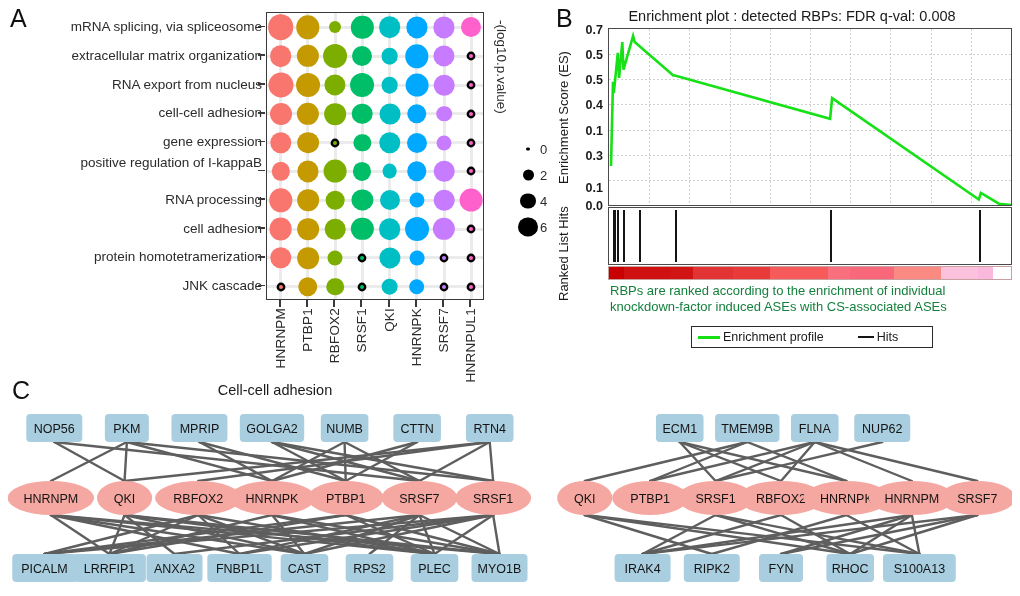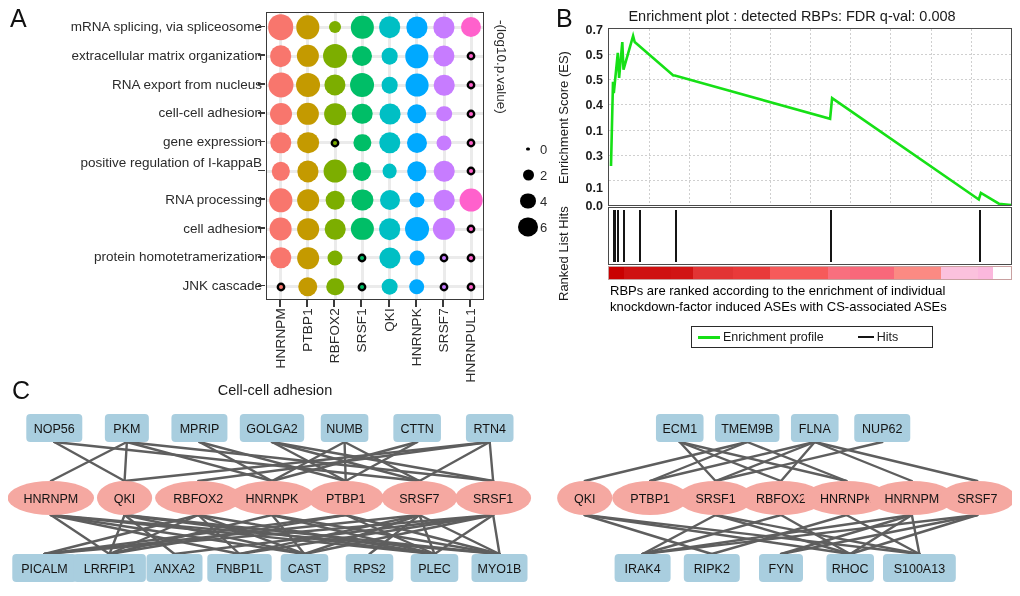--- a/index.html
+++ b/index.html
@@ -61,21 +61,21 @@
     border:1.4px solid #4a4a4a;box-sizing:border-box;background:#fff;}
   #grad-bar{position:absolute;left:60px;top:266px;width:404px;height:14px;
     border:1px solid #c8a0a0;box-sizing:border-box;display:flex;}
   .grad-seg{height:100%;}
   .hit-tick{position:absolute;top:2px;bottom:2px;width:2px;background:#151515;}
   .gridv{position:absolute;top:0;bottom:0;width:1px;
     background:repeating-linear-gradient(to bottom,#cfcfcf 0 2px,transparent 2px 4px);}
   .gridh{position:absolute;left:0;right:0;height:1px;
     background:repeating-linear-gradient(to right,#cfcfcf 0 2px,transparent 2px 4px);}
   #gsea-caption{position:absolute;left:62px;top:283px;width:400px;
-    font-size:13px;line-height:16px;color:#000000;}
+    font-size:13px;line-height:16px;color:#15803d;}
   #gsea-legendbox{position:absolute;left:143px;top:326px;width:242px;height:22px;
     border:1.3px solid #2a2a2a;box-sizing:border-box;background:#fff;
     display:flex;align-items:center;}
   .lgb-line-green{width:22px;height:3px;background:#16e016;margin-left:6px;}
   .lgb-line-black{width:16px;height:1.6px;background:#151515;margin-left:34px;}
   .lgb-text{font-size:12.5px;color:#1a1a1a;margin-left:3px;}
 
   
   #panelC{position:absolute;left:0;top:372px;width:1020px;height:224px;}
   .net-title{position:absolute;text-align:center;font-size:14.5px;color:#1a1a1a;

